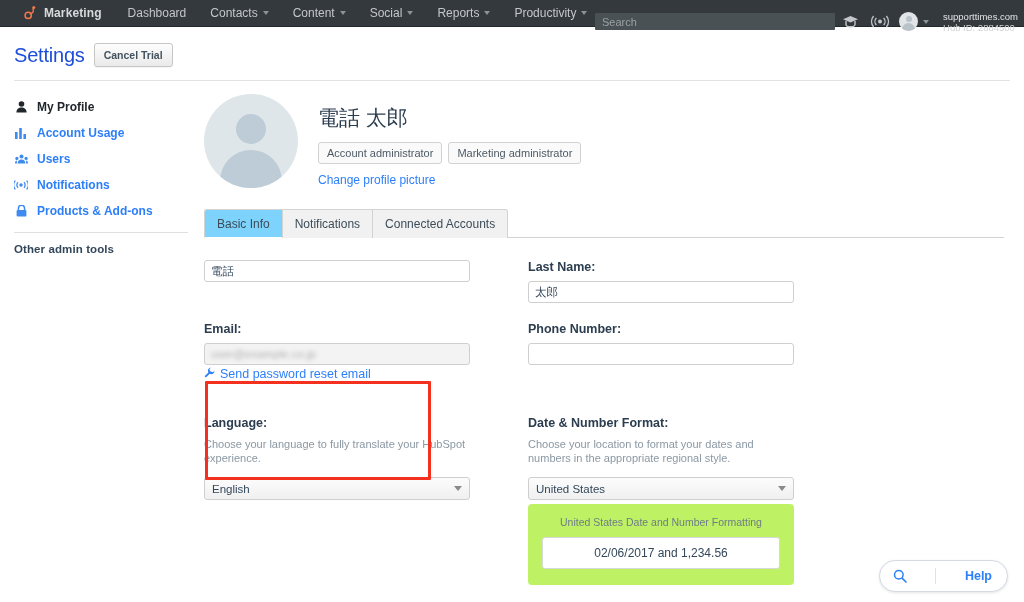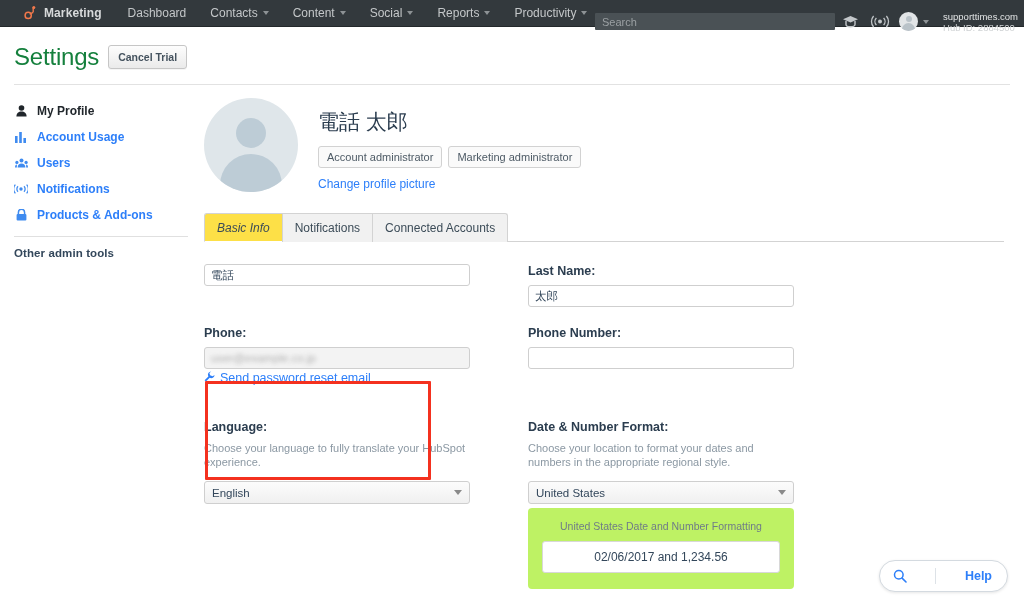--- a/index.html
+++ b/index.html
@@ -70,21 +70,21 @@
     padding: 0 6px 0 8px; text-align: left;
   }
   .acct-info div:first-child { color: #e3e5e6; }
 
   
   .page-head {
     padding: 16px 0 0 14px;
     display: flex; align-items: center; gap: 9px;
   }
   .page-title {
-    font-size: 24px; color: #15803d; font-weight: normal; letter-spacing: -.2px;
+    font-size: 20px; color: #1d4ed8; font-weight: normal; letter-spacing: -.2px;
   }
   .btn-trial {
     background: linear-gradient(to bottom, #fdfdfd, #eaeaea);
     border: 1px solid #c6c6c6; border-radius: 3px;
     font-size: 10.5px; font-weight: bold; color: #44525e;
     padding: 5px 9px; cursor: pointer;
     box-shadow: 0 1px 0 rgba(0,0,0,.04);
   }
   .head-rule {
     margin: 13px 14px 0 14px; height: 1px; background: #e2e2e2;
@@ -138,21 +138,21 @@
     border-bottom: 1px solid #d3d3d3; width: calc(100% - 8px);
   }
   .tab {
     font-size: 12px; color: #3c4c58; padding: 7px 12px 6px 12px;
     background: #f1f1f1; border: 1px solid #d3d3d3;
     border-bottom: none; border-right: none;
     cursor: pointer; position: relative; top: 1px;
   }
   .tab:first-child { border-top-left-radius: 3px; }
   .tab:last-child { border-right: 1px solid #d3d3d3; border-top-right-radius: 3px; }
-  .tab.active { background: #fde047; border-bottom: 1px solid #fff; font-style: italic; }
+  .tab.active { background: #7dd3fc; border-bottom: 1px solid #fff; }
 
   
   .form-grid {
     display: grid; grid-template-columns: 266px 266px;
     column-gap: 58px; padding: 22px 0 0 8px;
   }
   .field { margin-bottom: 19px; }
   .flabel {
     font-size: 12.5px; color: #2b3d4f; font-weight: bold;
     display: block; margin-bottom: 7px;
@@ -385,21 +385,21 @@
         <div class="field">
           <input class="finput" type="text" value="電話" style="">
         </div>
 
         <div class="field">
           <label class="flabel">Last Name:</label>
           <input class="finput" type="text" value="太郎" style="">
         </div>
 
         <div class="field">
-          <label class="flabel">Phone:</label>
+          <label class="flabel">Email:</label>
           <div class="finput disabled" style="padding:0;overflow:hidden;">
             <div class="blurred">user@example.co.jp</div>
           </div>
           <div class="reset-link">
             <span>
               <svg width="11" height="11" viewBox="0 0 11 11">
                 <path d="M7.2 0.4 A3.3 3.3 0 0 0 4.4 5.4 L0.6 9.2 L1.9 10.5 L5.7 6.7 A3.3 3.3 0 0 0 10.6 3.9 L8.6 5.3 L6.1 4.3 L5.4 2.1 Z" fill="#2d7ff9"></path>
               </svg>
             </span>
             <span>Send password reset email</span>

